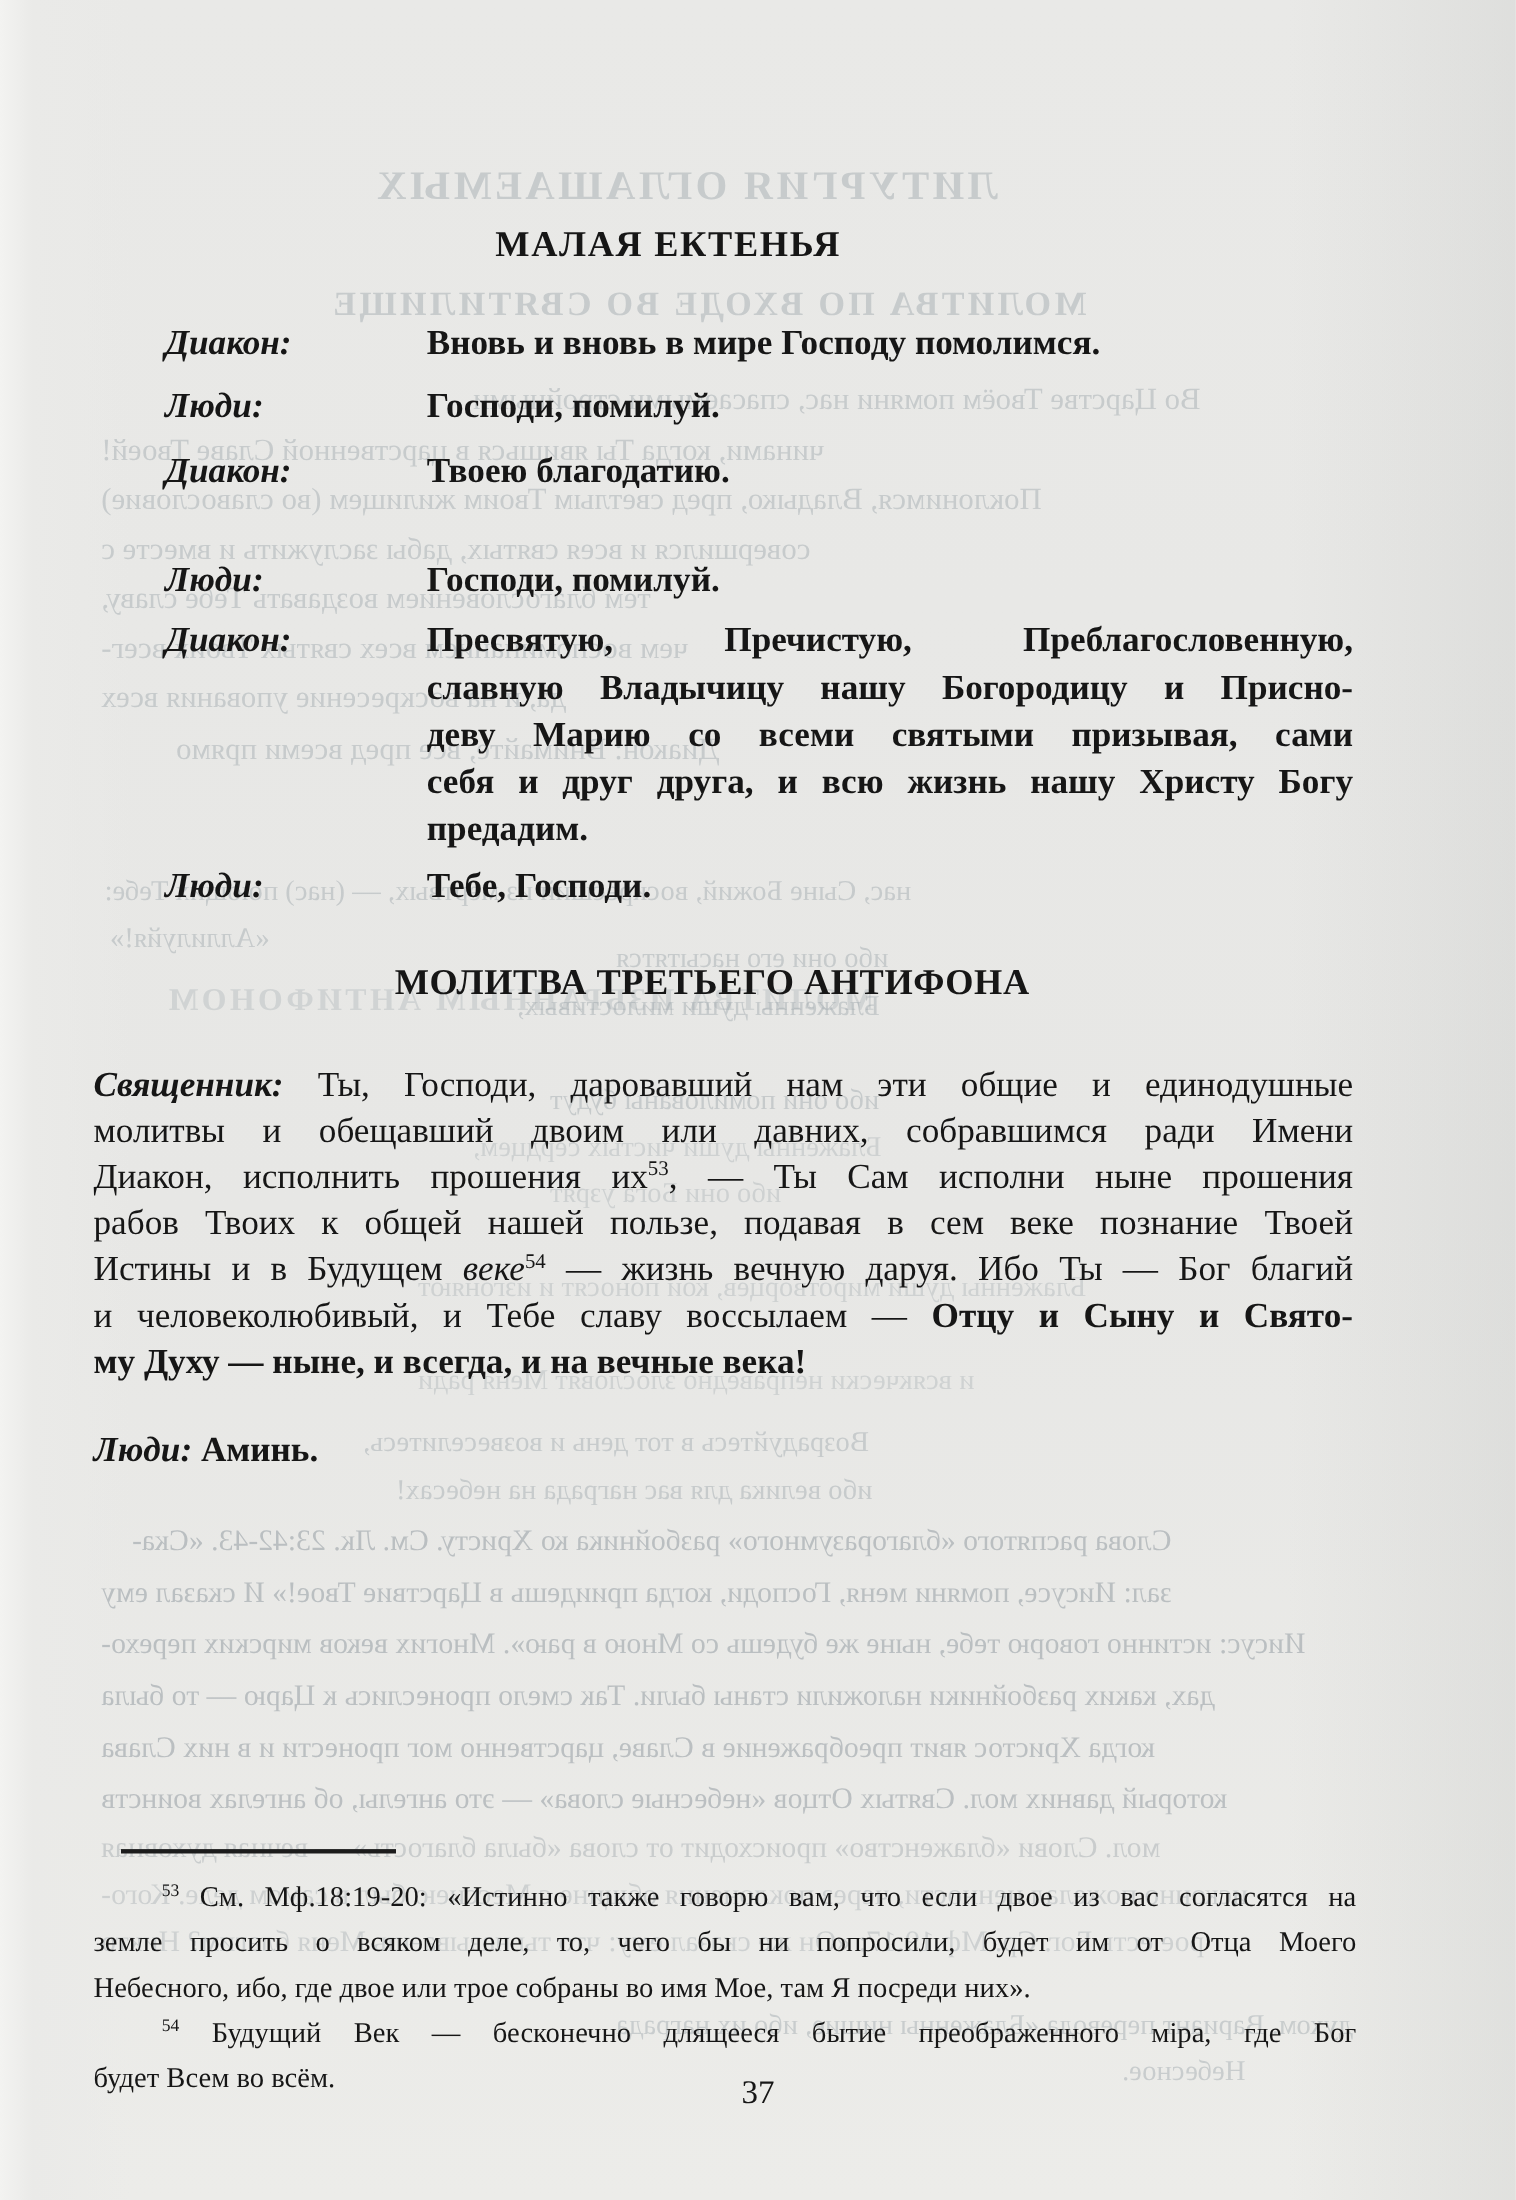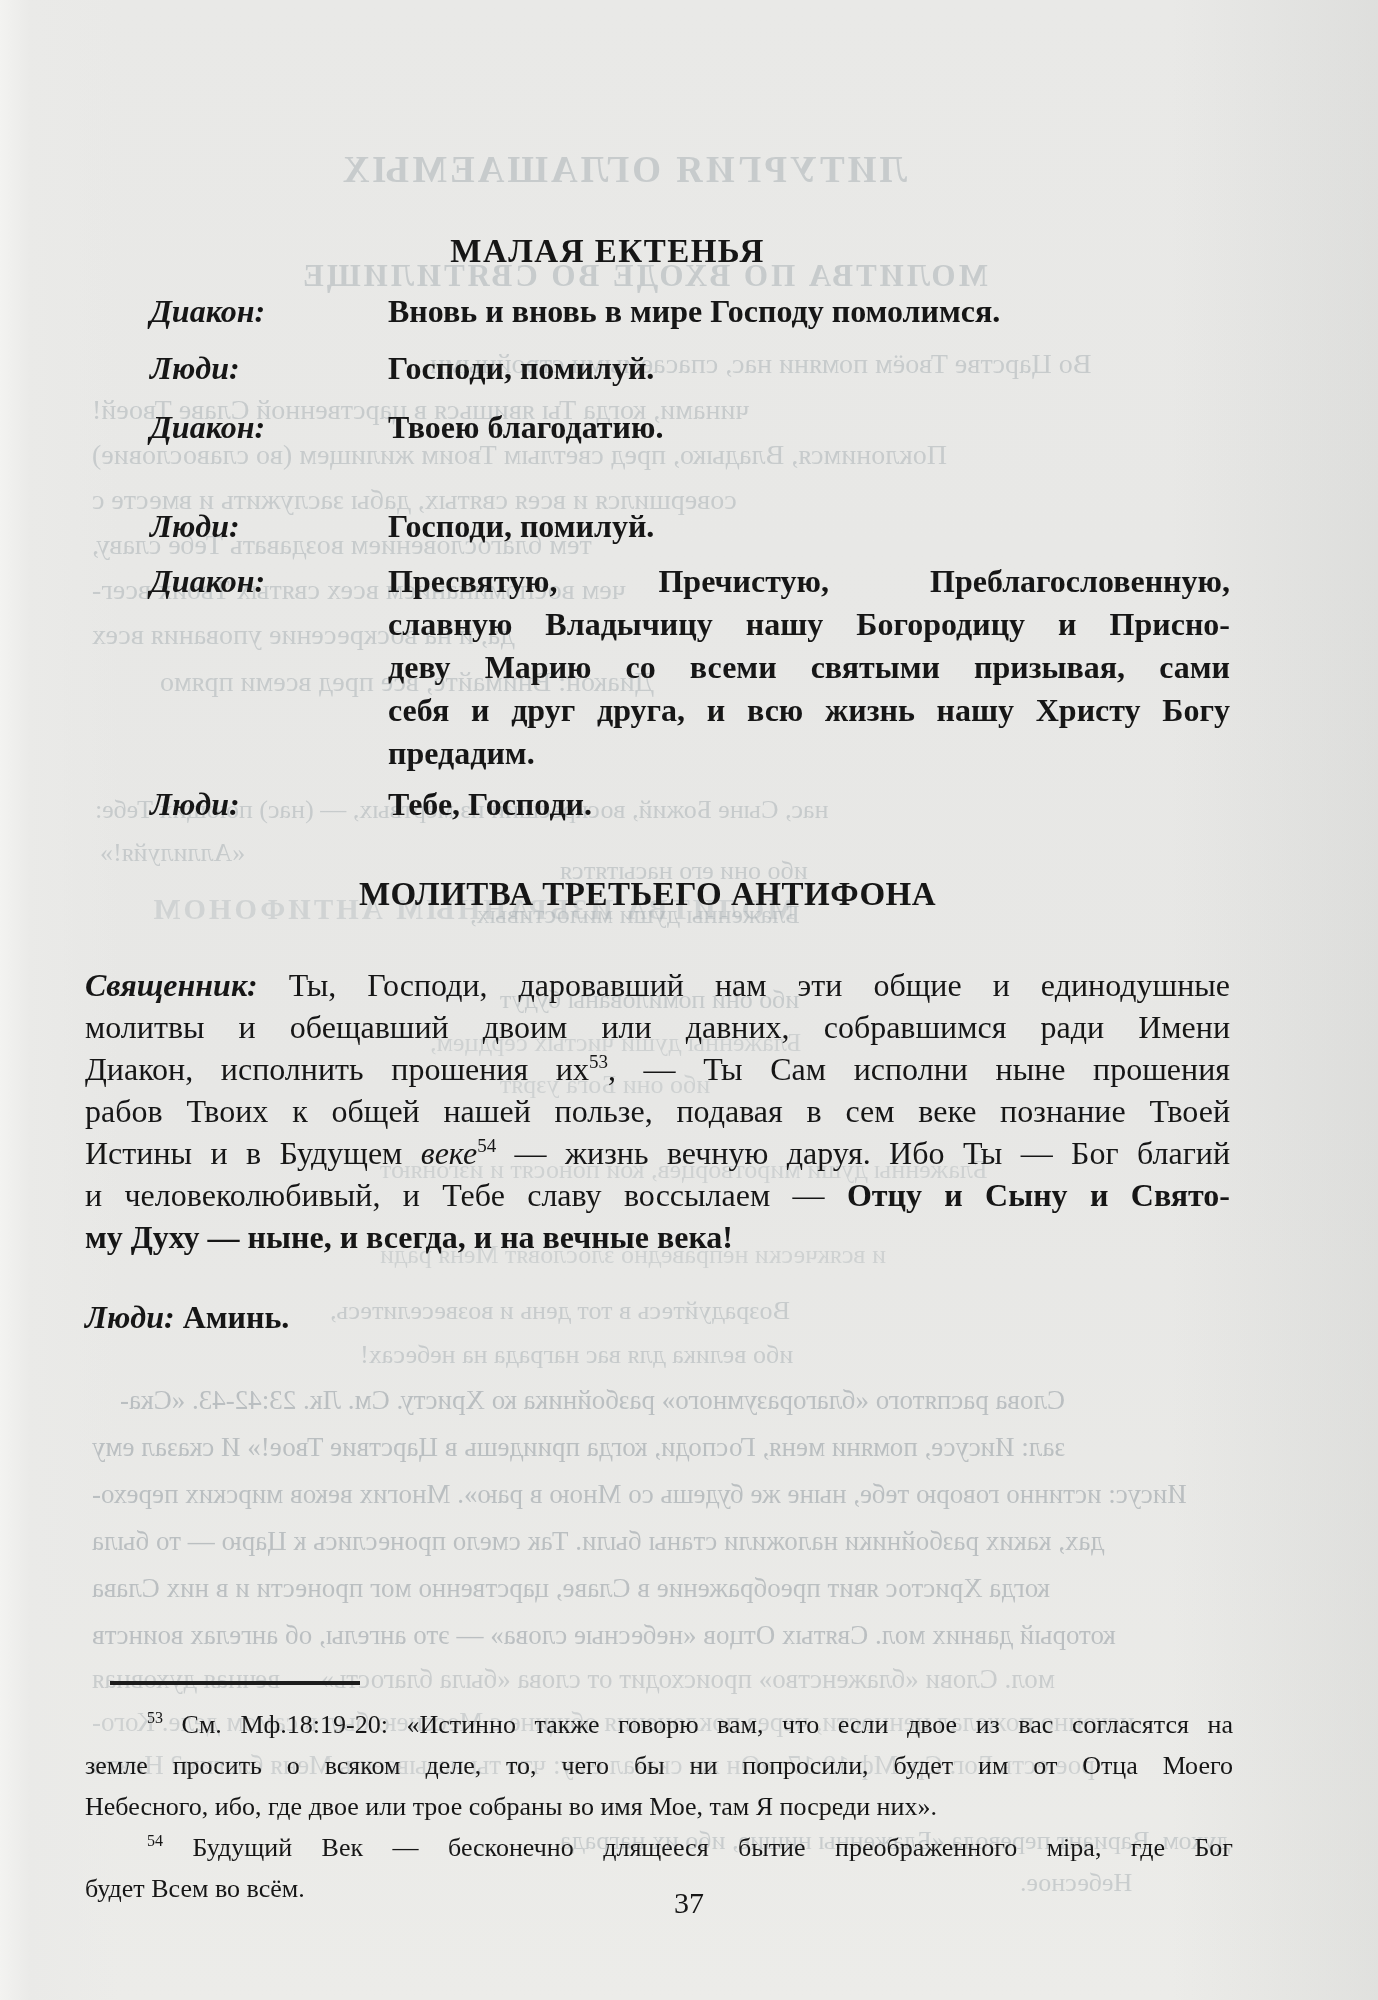--- a/index.html
+++ b/index.html
@@ -19,21 +19,21 @@
     position:absolute;white-space:nowrap;
     transform:scaleX(-1);
     color:#96a0a6;opacity:.40;filter:blur(.7px);
     font-family:"Liberation Serif","DejaVu Serif",serif;
   }
   .bl.caps{letter-spacing:3px;font-weight:700;}
   .bl.dark{opacity:.5;color:#8d969d;}
   
   .h1{
     position:absolute;left:0;width:1215px;text-align:center;
-    font-size:33px;letter-spacing:1.5px;font-weight:600;margin-top:28px;
+    font-size:33px;letter-spacing:1.5px;font-weight:600;
   }
   .h2{
     position:absolute;left:0;width:1295px;text-align:center;
     font-size:33px;letter-spacing:.5px;font-weight:600;
   }
   
   .drow{position:absolute;left:150px;width:1080px;font-size:32px;}
   .speaker{position:absolute;left:0;top:0;font-style:italic;font-weight:700;line-height:43px;}
   .speech{margin-left:238px;font-weight:700;}
   .sline{line-height:43px;}

